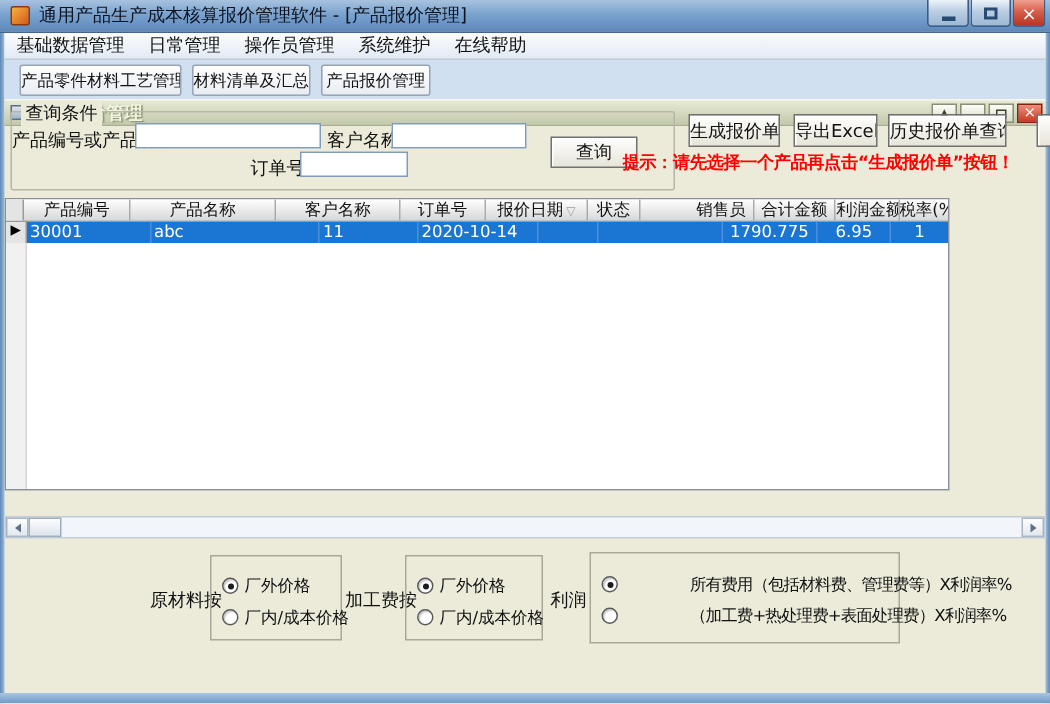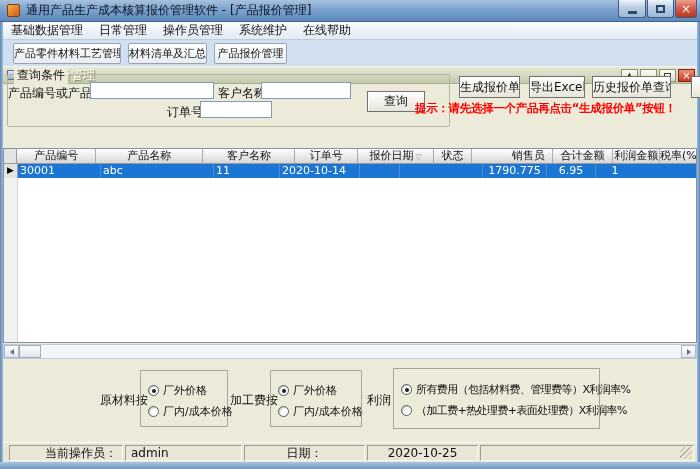--- a/index.html
+++ b/index.html
@@ -79,21 +79,21 @@
          box-shadow:inset 1px 1px 0 #fff; }
   .btn-search  { position:absolute; left:364px; top:23px; width:58px; height:21px; line-height:19px; }
   .btn-generate{ position:absolute; left:456px; top:8px;  width:61px; height:22px; line-height:20px; }
   .btn-export  { position:absolute; left:526px; top:8px;  width:56px; height:22px; line-height:20px; }
   .btn-history { position:absolute; left:589px; top:8px;  width:79px; height:22px; line-height:20px; }
   .btn-partial { position:absolute; left:688px; top:8px;  width:12px; height:22px; }
   .hint { position:absolute; left:412px; top:33px; width:282px; color:#ff0000; font-weight:bold;
           font-size:11.5px; white-space:nowrap; overflow:hidden; letter-spacing:-0.3px; }
 
   
-  .grid { position:absolute; left:3px; top:148px; width:694px; height:195px;
+  .grid { position:absolute; left:3px; top:132px; width:630px; height:195px;
           background:#fff; border:1px solid #8b919a; }
   .grid-header { display:flex; height:15px; background:linear-gradient(#ffffff,#d7d7d7);
                  border-bottom:1px solid #9a9a9a; font-size:11px; }
   .gh-cell { border-right:1px solid #ababab; text-align:center; line-height:14px;
              white-space:nowrap; overflow:hidden; }
   .grid-row { display:flex; height:14px; background:#1b76d3; color:#fff; font-size:11px; }
   .gr-cell { border-right:1px solid #4a8edd; line-height:13px; padding:0 2px;
              white-space:nowrap; overflow:hidden; }
   .sel-col { background:#e4e4e4; border-right:1px solid #9a9a9a; }
   .row-sel { background:#e4e4e4; color:#000; text-align:center; line-height:12px; font-size:9px;
@@ -131,21 +131,21 @@
   .fs3 { left:390px; top:2px; width:207px; height:61px; }
   .lab-material { left:97px;  top:26px; }
   .lab-process  { left:227px; top:26px; }
   .lab-profit   { left:364px; top:26px; }
   .radio-row { position:absolute; left:7px; display:flex; align-items:center; white-space:nowrap; }
   .radio { width:11px; height:11px; border-radius:50%; background:#fff; border:1px solid #5a5a5a;
            box-shadow:inset 1px 1px 1px #c8c8c8; margin-right:4px; position:relative; flex:none; }
   .radio.sel::after { content:""; position:absolute; left:2.5px; top:2.5px; width:4px; height:4px;
                       border-radius:50%; background:#1c1c1c; }
   .r-text { font-size:11px; }
-  .fs3 .r-text { letter-spacing:-0.6px; }
+  .fs3 .r-text { letter-spacing:-0.6px;margin-left:44px; }
   .rr1 { top:12px; } .rr2 { top:33px; }
   .fs3 .rr1 { top:13px; } .fs3 .rr2 { top:34px; }
 
   
   .statusbar { position:absolute; left:3px; top:442px; width:694px; height:20px;
                background:#e9e6d7; border-top:1px solid #fcfbf4; }
   .sb-panel { position:absolute; top:2px; height:16px; border:1px solid;
               border-color:#a19d8d #fbfaf3 #fbfaf3 #a19d8d; font-size:12px; line-height:14px;
               padding:0 5px; white-space:nowrap; overflow:hidden; }
   .sb1 { left:6px;   width:114px; text-align:right; }
@@ -302,23 +302,14 @@
         <span class="radio sel"></span>
         <span class="r-text">所有费用（包括材料费、管理费等）X利润率%</span>
       </div>
       <div class="radio-row rr2">
         <span class="radio"></span>
         <span class="r-text">（加工费+热处理费+表面处理费）X利润率%</span>
       </div>
     </div>
   </div>
 
-  <div class="statusbar">
-    <div class="sb-panel sb1">当前操作员：</div>
-    <div class="sb-panel sb2">admin</div>
-    <div class="sb-panel sb3">日期：</div>
-    <div class="sb-panel sb4">2020-10-25</div>
-    <div class="sb-panel sb5">
-      <div class="grip"></div>
-    </div>
-  </div>
 
 </div>
 
 </body></html>

